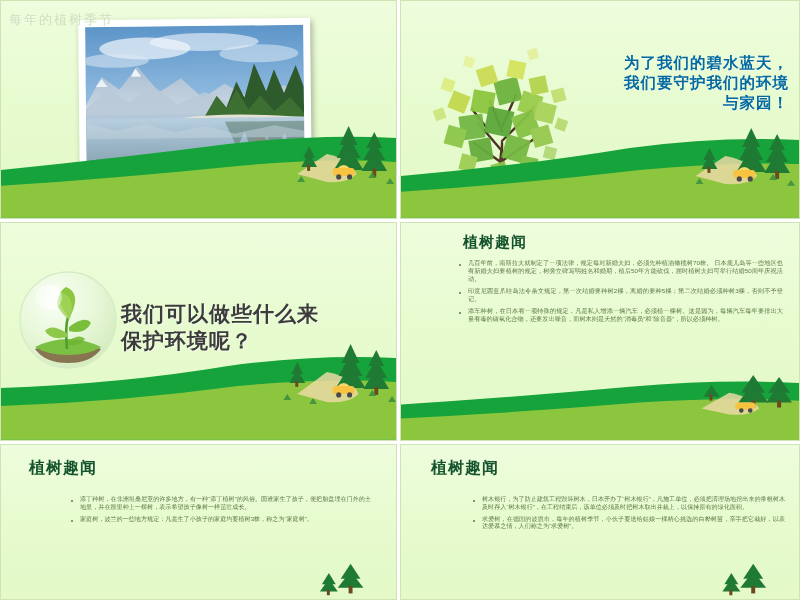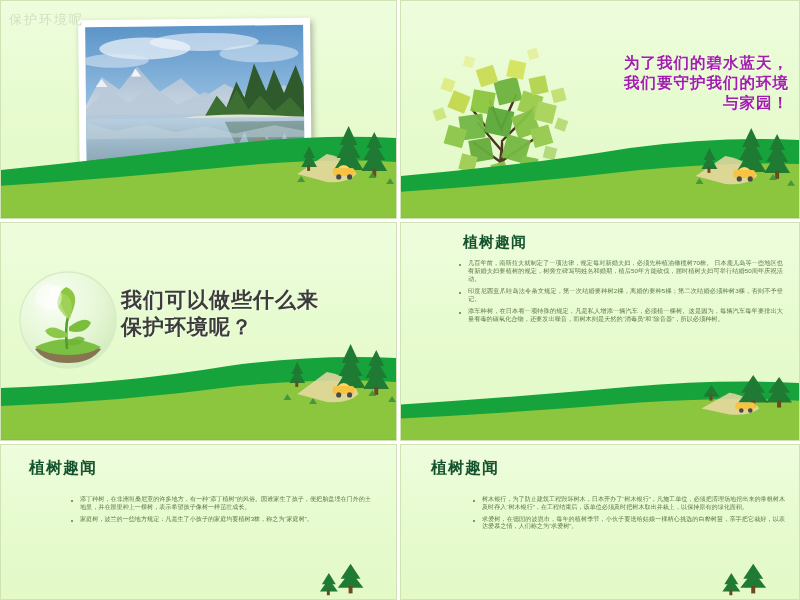--- a/index.html
+++ b/index.html
@@ -25,23 +25,23 @@
   .photo-frame{position:absolute;left:78px;top:18px;width:232px;height:178px;
       background:#ffffff;padding:7px;box-sizing:border-box;
       box-shadow:2px 3px 6px rgba(0,0,0,.30);transform:rotate(-0.6deg);}
   .photo{width:100%;height:100%;position:relative;overflow:hidden;background:#8fb7d8;}
   .photo svg{display:block;width:100%;height:100%;}
 
   
   .headline{position:absolute;font-weight:bold;color:#3b3b3b;
             line-height:1.28;letter-spacing:1px;white-space:pre-line;}
 
-  .s2-headline{right:10px;top:52px;text-align:right;font-size:15.5px;color:#a21caf;
+  .s2-headline{right:10px;top:52px;text-align:right;font-size:15.5px;color:#0369a1;
                text-shadow:0 1px 0 rgba(255,255,255,.6);}
-  .s3-headline{left:120px;top:64px;font-size:21px;color:#3c3c3c;
+  .s3-headline{left:120px;top:78px;font-size:21px;color:#3c3c3c;
                text-shadow:1px 1px 0 rgba(255,255,255,.55);}
 
   
   .sld-title{position:absolute;font-weight:bold;color:#14532d;letter-spacing:1px;}
   .bullets{position:absolute;list-style:none;margin:0;padding:0;color:#5d7a46;}
   .bullets li{position:relative;padding-left:9px;margin-bottom:4px;
               line-height:1.28;text-align:justify;}
   .bullets li:before{content:"";position:absolute;left:0;top:5px;
               width:2px;height:2px;background:#5d7a46;border-radius:50%;}
 
@@ -150,21 +150,21 @@
             <circle cx="353" cy="59" r="2.6" fill="#4a4a4a"></circle>
         </g>
         <g fill="#3d9140" opacity=".9">
           <path d="M300 64 l4 -6 l4 6 Z"></path>
             <path d="M372 60 l4 -6 l4 6 Z"></path>
             <path d="M390 66 l4 -6 l4 6 Z"></path>
         </g>
       </svg>
     </div>
 
-    <div class="watermark">保护环境呢</div>
+    <div class="watermark">每年的植树季节</div>
   </div>
 
   <div class="gap"></div>
 
   <div class="slide">
     <div class="topband"></div>
 
     <div style="position:absolute;left:15px;top:22px;width:170px;height:185px;">
       <svg viewBox="0 0 170 185" preserveAspectRatio="xMidYMax meet">
         <g stroke="#4b3323" stroke-width="2.4" fill="none" stroke-linecap="round">

